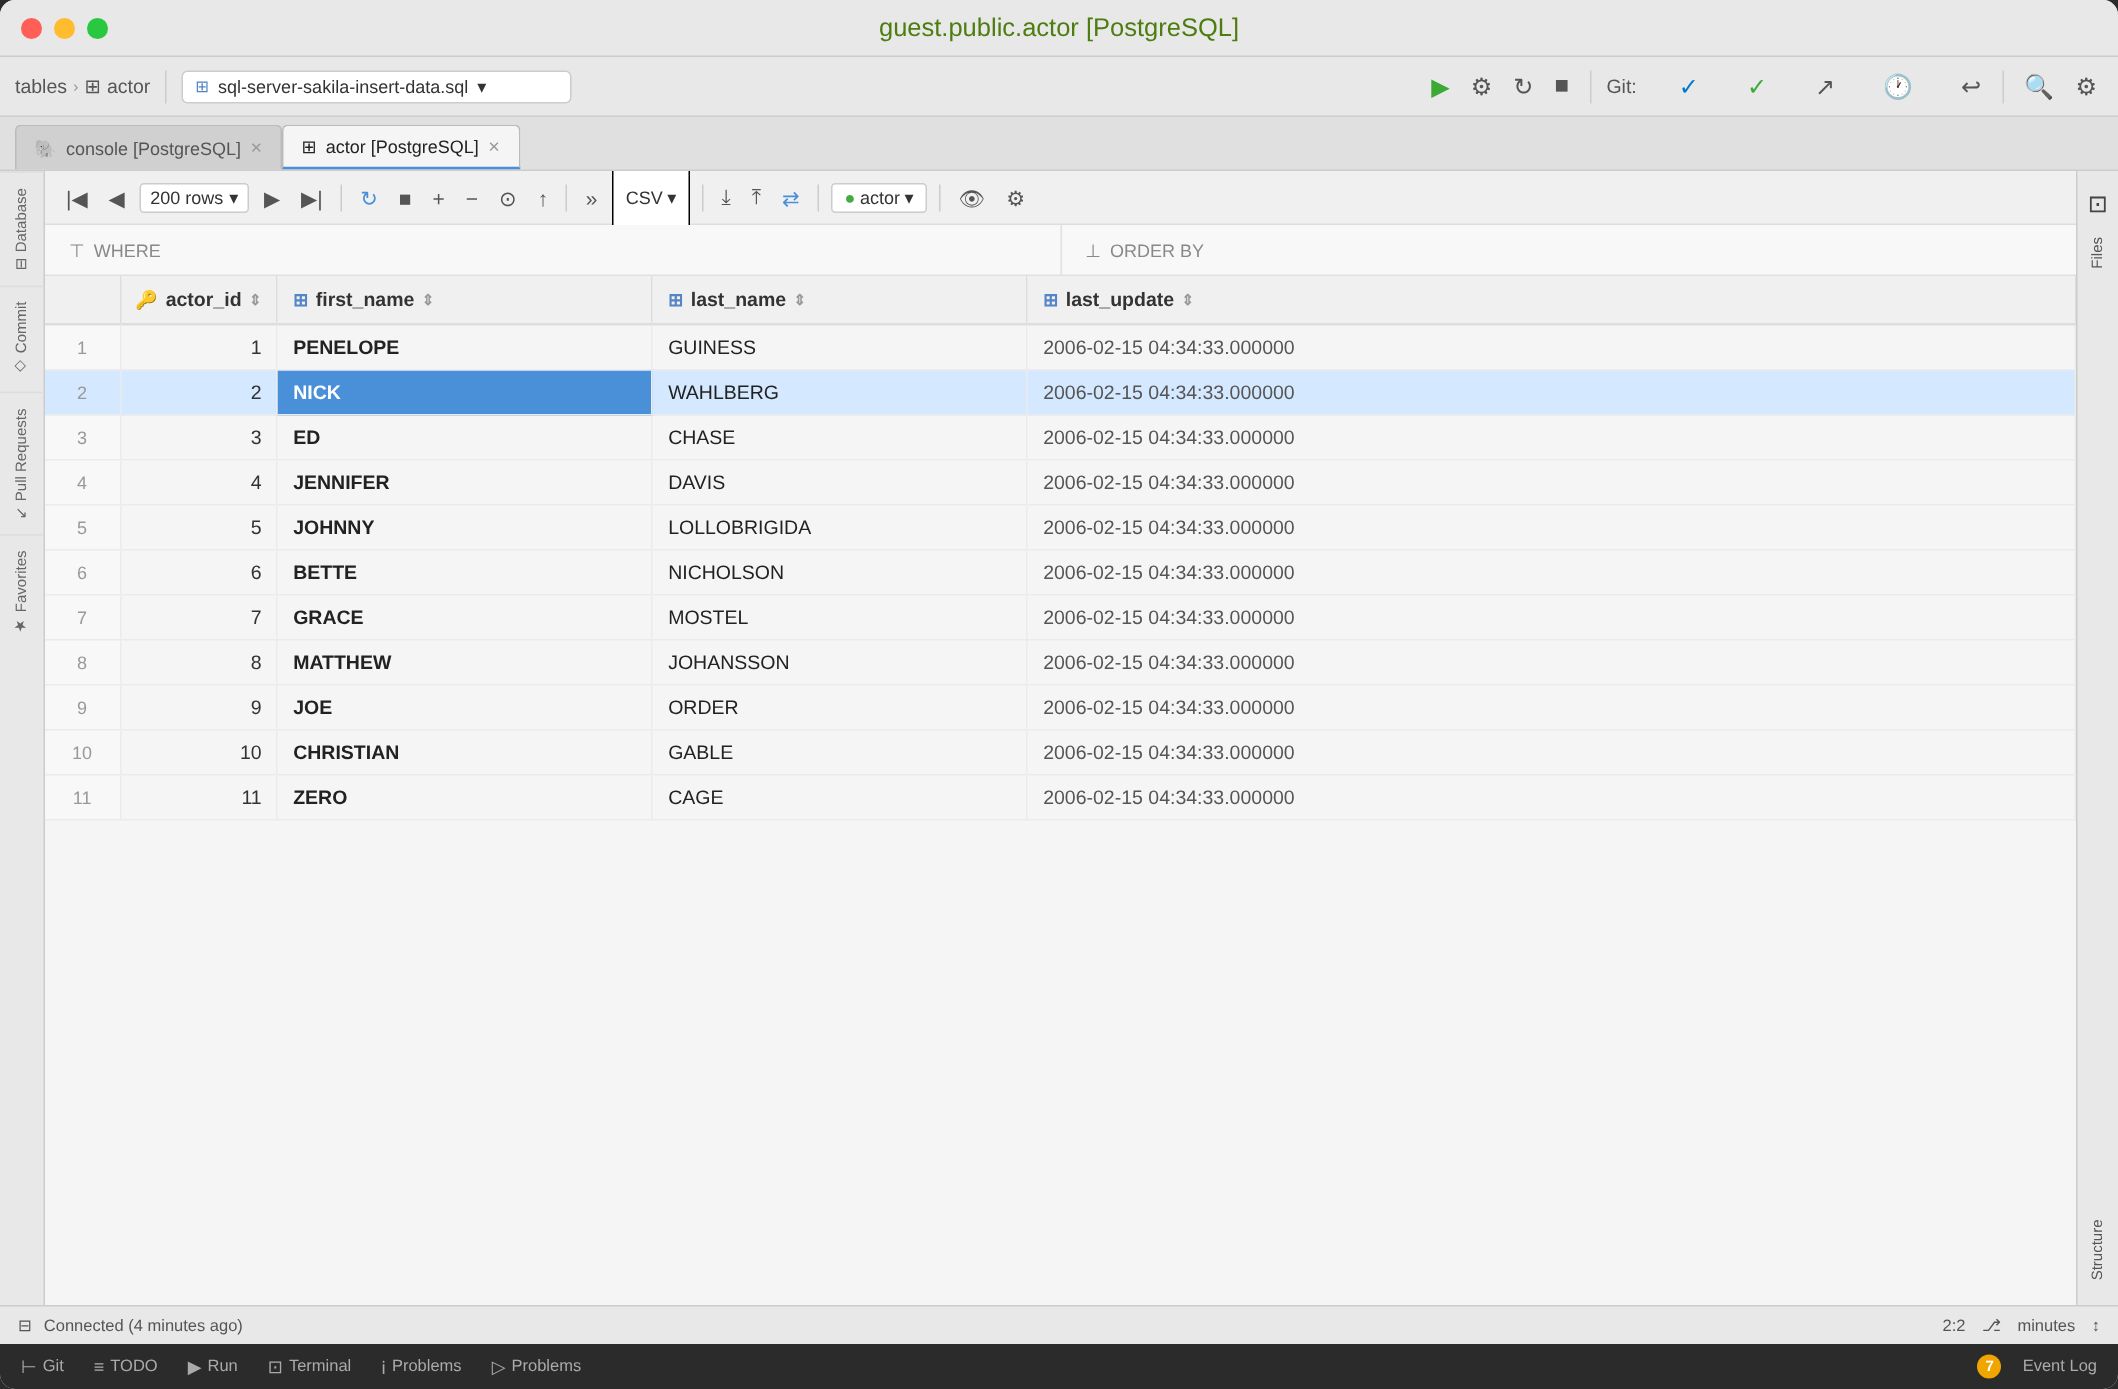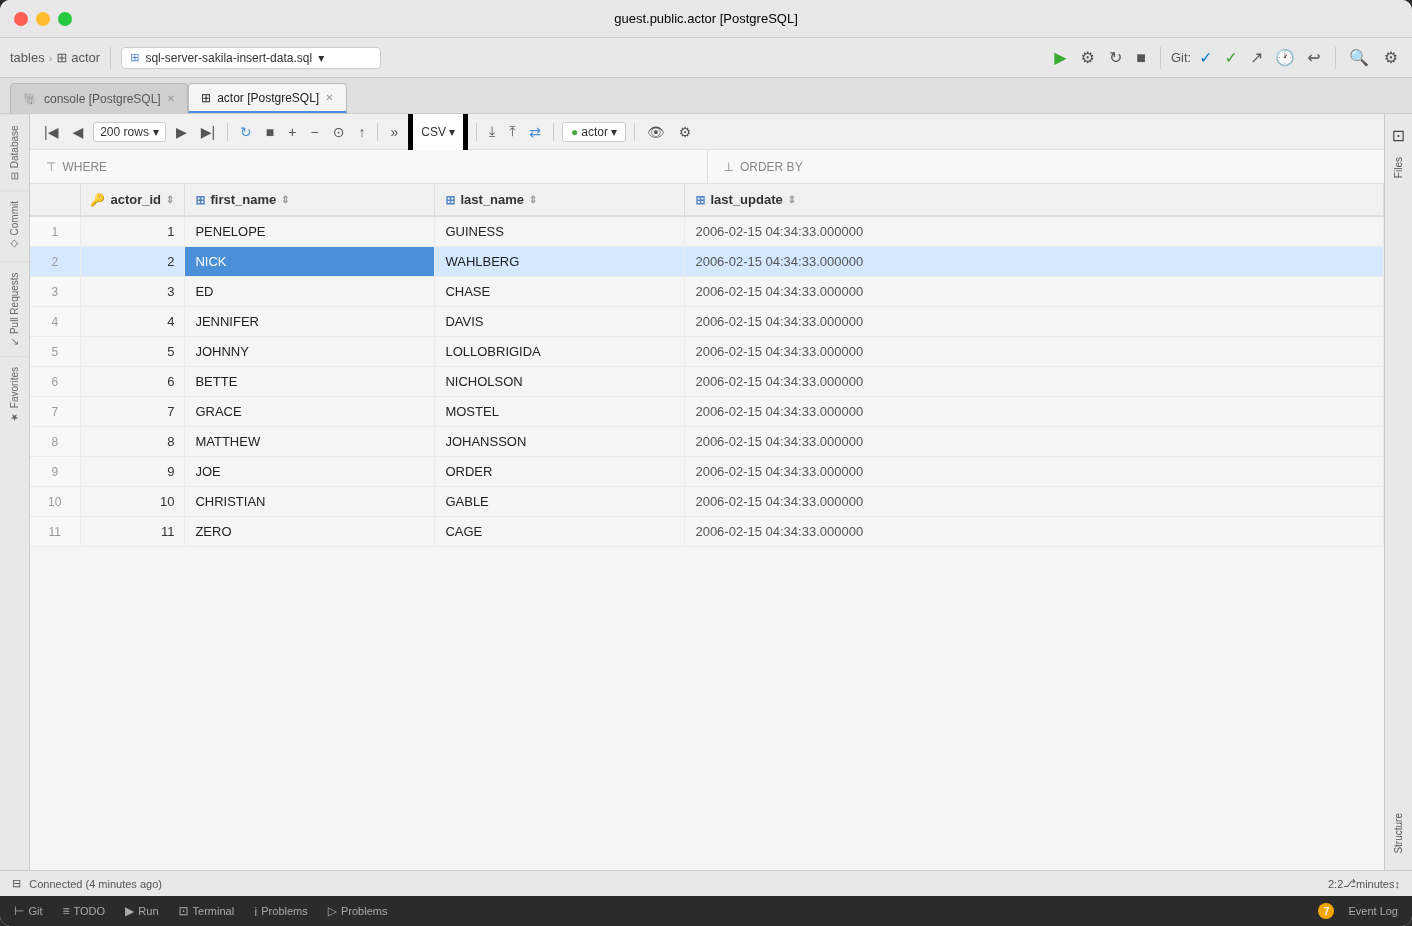--- a/index.html
+++ b/index.html
@@ -42,22 +42,22 @@
       width: 14px;
       height: 14px;
       border-radius: 50%;
       border: none;
       cursor: pointer;
     }
     .tb-close { background: #ff5f57; }
     .tb-min { background: #febc2e; }
     .tb-max { background: #28c840; }
     .title-bar-title {
-      font-size: 13px;
-      color: #000000;
+      font-size: 17px;
+      color: #4d7c0f;
       font-weight: 500;
     }
     
     .toolbar-row {
       background: #e8e8e8;
       height: 40px;
       display: flex;
       align-items: center;
       padding: 0 10px;
       gap: 6px;
@@ -101,21 +101,21 @@
       color: #555;
       padding: 2px 4px;
       display: flex;
       align-items: center;
     }
     .action-btn.green { color: #3aaa35; }
     .action-btn.teal { color: #007acc; }
     .git-section {
       display: flex;
       align-items: center;
-      gap: 4px;
+      gap: 24px;
       font-size: 13px;
       color: #555;
     }
     
     .tab-bar {
       background: #e0e0e0;
       height: 36px;
       display: flex;
       align-items: flex-end;
       padding: 0 10px;
@@ -208,21 +208,21 @@
       background: white;
       padding: 2px 6px;
       font-size: 12px;
       gap: 4px;
     }
     .dt-separator { width: 1px; height: 18px; background: #ccc; margin: 0 2px; }
     .csv-btn {
       display: flex;
       align-items: center;
       gap: 3px;
-      border: 5px solid #000000;
+      border: 1px solid #000000;
       border-radius: 3px;
       background: white;
       padding: 13px 8px;
       font-size: 12px;
       cursor: pointer;
     }
     .actor-btn {
       display: flex;
       align-items: center;
       gap: 3px;
@@ -317,41 +317,41 @@
       color: #999;
       font-size: 12px;
       background: #f8f8f8;
       width: 50px;
     }
     .id-cell {
       text-align: right;
       width: 80px;
       color: #333;
     }
-    .first-name-cell { width: 250px; }
+    .first-name-cell { width: 250px; font-weight: bold; }
     .last-name-cell { width: 250px; }
     .last-update-cell { color: #555; }
     
     .status-bar {
       background: #e8e8e8;
       height: 26px;
       display: flex;
       align-items: center;
       padding: 0 12px;
       font-size: 11px;
       color: #555;
       border-top: 1px solid #ccc;
       flex-shrink: 0;
       gap: 8px;
     }
     .status-bar-right {
       margin-left: auto;
       display: flex;
       align-items: center;
-      gap: 0;
+      gap: 11px;
     }
     
     .bottom-toolbar {
       background: #2b2b2b;
       height: 30px;
       display: flex;
       align-items: center;
       padding: 0 6px;
       gap: 4px;
       flex-shrink: 0;

